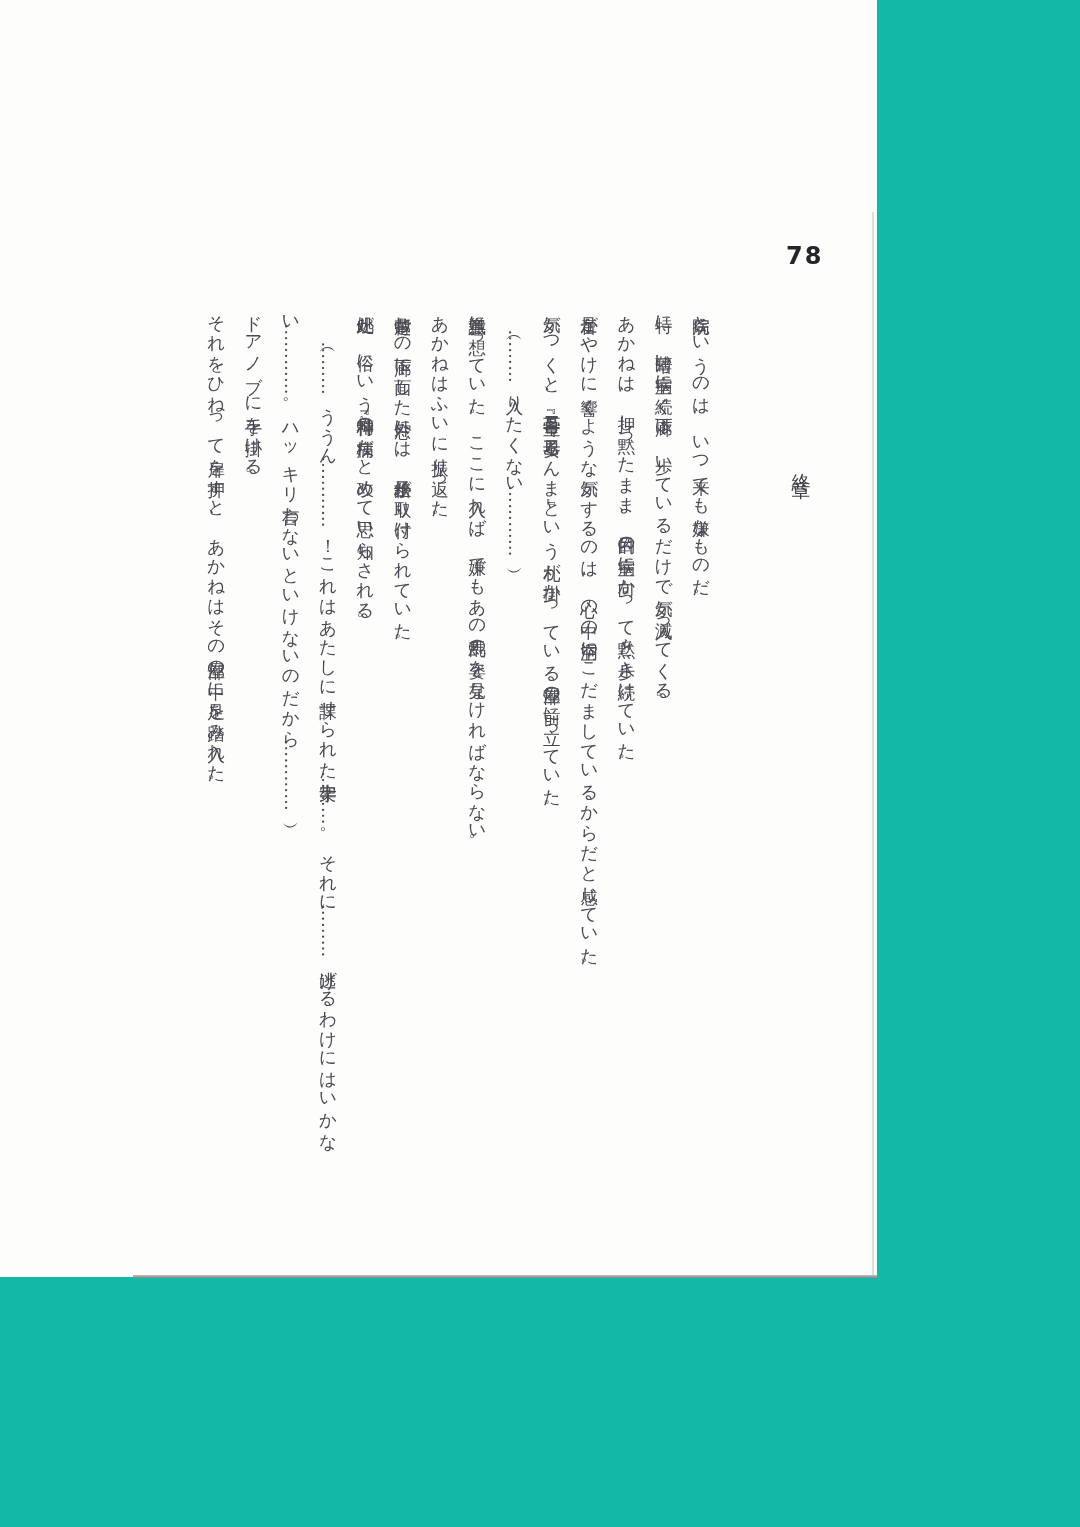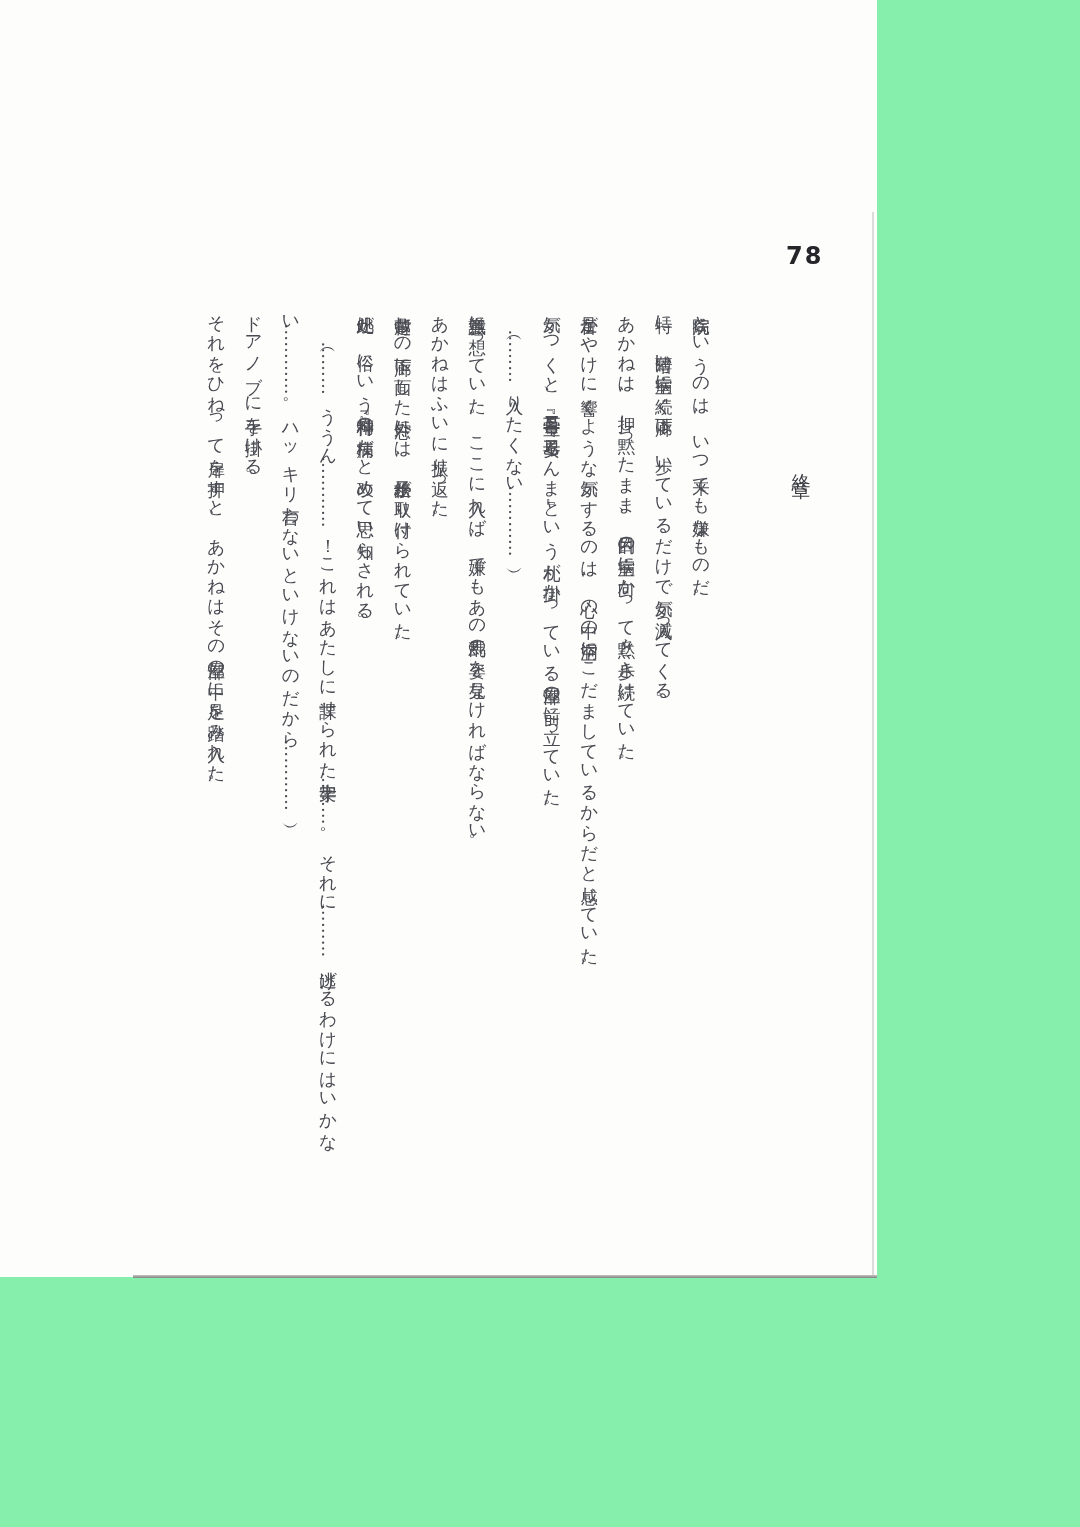--- a/index.html
+++ b/index.html
@@ -4,21 +4,21 @@
 <style>
   html, body {
     margin: 0;
     padding: 0;
     background: #ffffff;
   }
   .canvas {
     position: relative;
     width: 1080px;
     height: 1527px;
-    background: #86efac;
+    background: #14b8a6;
     overflow: hidden;
     font-family: "DejaVu Serif", serif;
   }
   
   .scan-area {
     position: absolute;
     left: 0;
     top: 0;
     width: 877px;
     height: 1277px;

